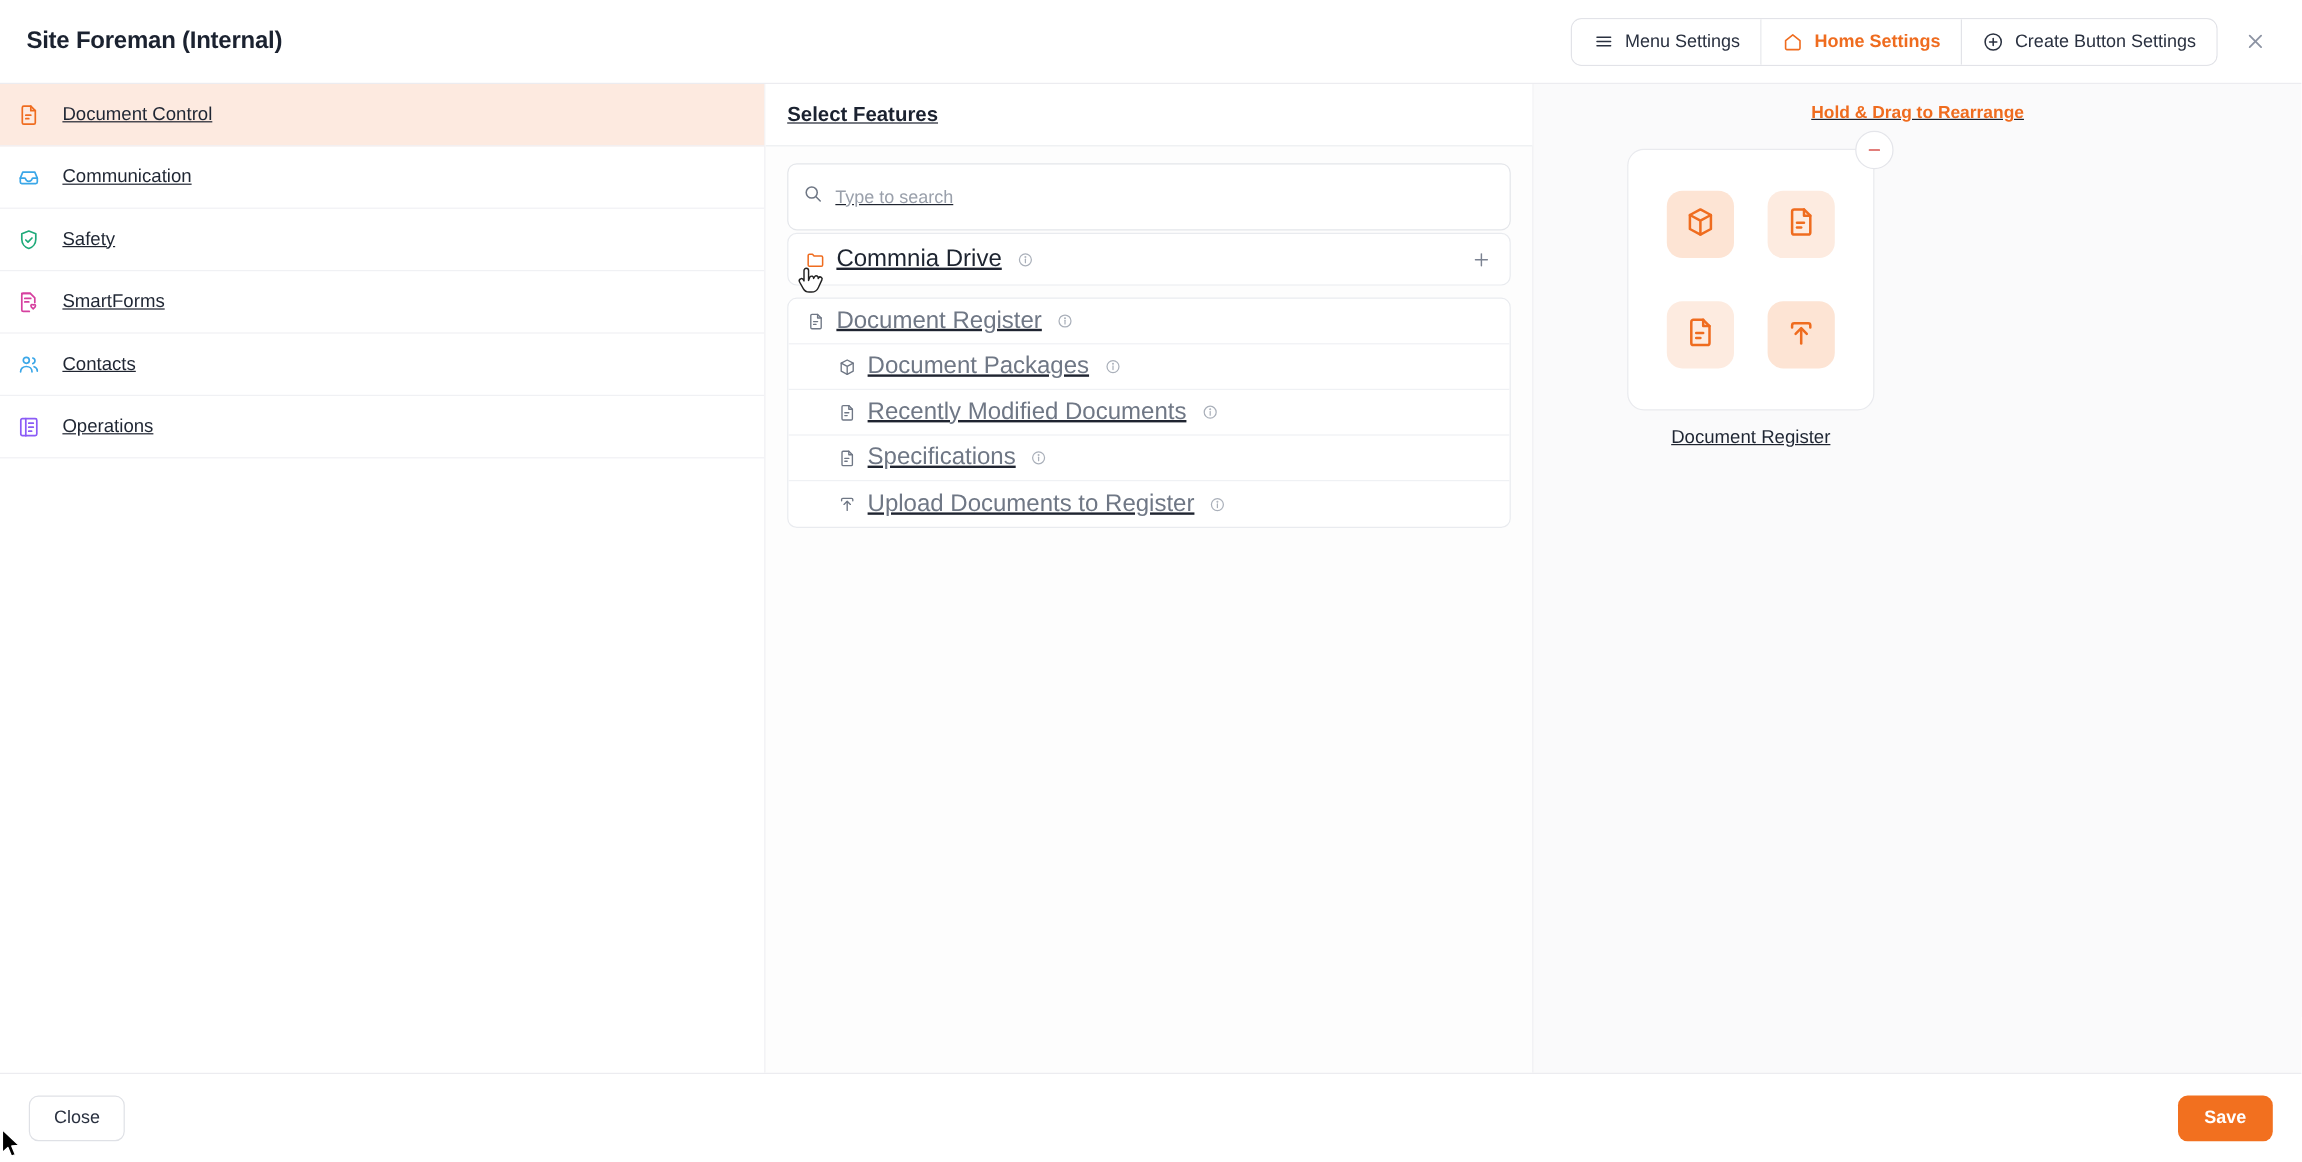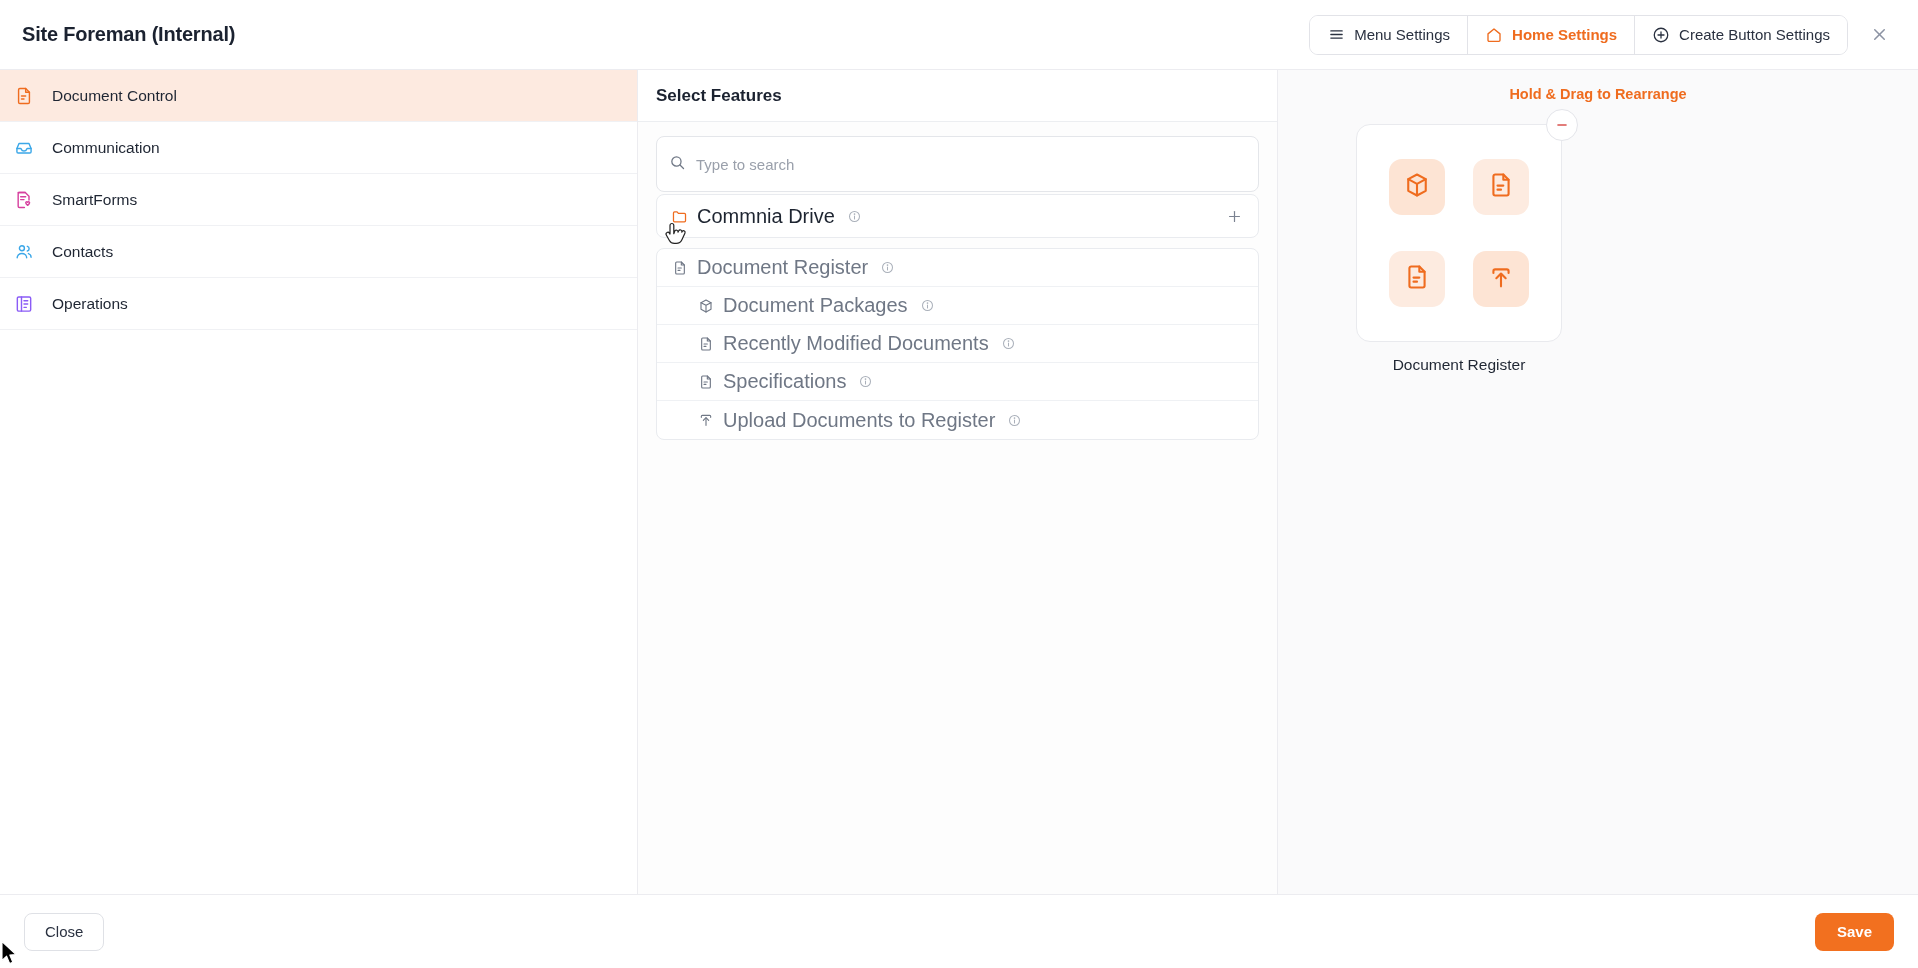--- a/index.html
+++ b/index.html
@@ -38,21 +38,21 @@
   }
   .seg-btn:last-child { border-right: none; }
   .seg-btn.active { color: #ef6c1f; font-weight: bold; }
   .seg-ico { display: inline-flex; width: 18px; height: 18px; align-items: center; justify-content: center; }
   .close-x {
     width: 34px; height: 34px; display: flex; align-items: center; justify-content: center;
     cursor: pointer; color: #8c93a3;
   }
 
   
-  .body { flex: 1 1 auto; display: flex; min-height: 0; }
+  .body { flex: 1 1 auto; display: flex; min-height: 0; text-decoration: underline; }
 
   
   .sidebar { width: 638px; flex: 0 0 638px; background: #fff; border-right: 1px solid #ececf0; overflow-y: auto; }
   .side-item {
     height: 52px; display: flex; align-items: center; gap: 17px;
     padding: 0 0 0 13px; border-bottom: 1px solid #f0f1f4; cursor: pointer;
     font-size: 15.5px; color: #1f2633;
   }
   .side-item.active { background: #fdeae0; }
   .side-ico { width: 22px; height: 22px; display: flex; align-items: center; justify-content: center; flex: 0 0 22px; }
@@ -197,20 +197,29 @@
         <span class="side-ico">
           <svg width="20" height="20" viewBox="0 0 24 24" fill="none" stroke="#3ba7e8" stroke-width="1.7" stroke-linejoin="round" stroke-linecap="round">
             <path d="M3.5 12.5 6 6.5h12l2.5 6v4a1.5 1.5 0 0 1-1.5 1.5H5a1.5 1.5 0 0 1-1.5-1.5z"></path>
             <path d="M3.5 12.5h4.2a1 1 0 0 1 .95.7 3.5 3.5 0 0 0 6.7 0 1 1 0 0 1 .95-.7h4.2"></path>
           </svg>
         </span>
         <span>Communication</span>
       </div>
 
 
+      <div class="side-item">
+        <span class="side-ico">
+          <svg width="20" height="20" viewBox="0 0 24 24" fill="none" stroke="#1faa7a" stroke-width="1.7" stroke-linejoin="round" stroke-linecap="round">
+            <path d="M12 3 5 5.8v5.4c0 4.3 2.9 8.1 7 9.3 4.1-1.2 7-5 7-9.3V5.8z"></path>
+            <path d="m9 12 2.2 2.2L15.2 10"></path>
+          </svg>
+        </span>
+        <span>Safety</span>
+      </div>
 
       <div class="side-item">
         <span class="side-ico">
           <svg width="20" height="20" viewBox="0 0 24 24" fill="none" stroke="#d6409f" stroke-width="1.7" stroke-linejoin="round" stroke-linecap="round">
             <path d="M13.5 3H6.5A1.5 1.5 0 0 0 5 4.5v15A1.5 1.5 0 0 0 6.5 21h6"></path>
             <path d="M5 3h8.5L18 7.5V12"></path>
             <line x1="8" y1="8" x2="14" y2="8"></line>
               <line x1="8" y1="11.5" x2="12" y2="11.5"></line>
             <path d="M16.4 14.6c.9-.9 2.3-.5 2.3.8 0 1.1-1.3 2.2-2.3 3-1-.8-2.3-1.9-2.3-3 0-1.3 1.4-1.7 2.3-.8z"></path>
           </svg>

